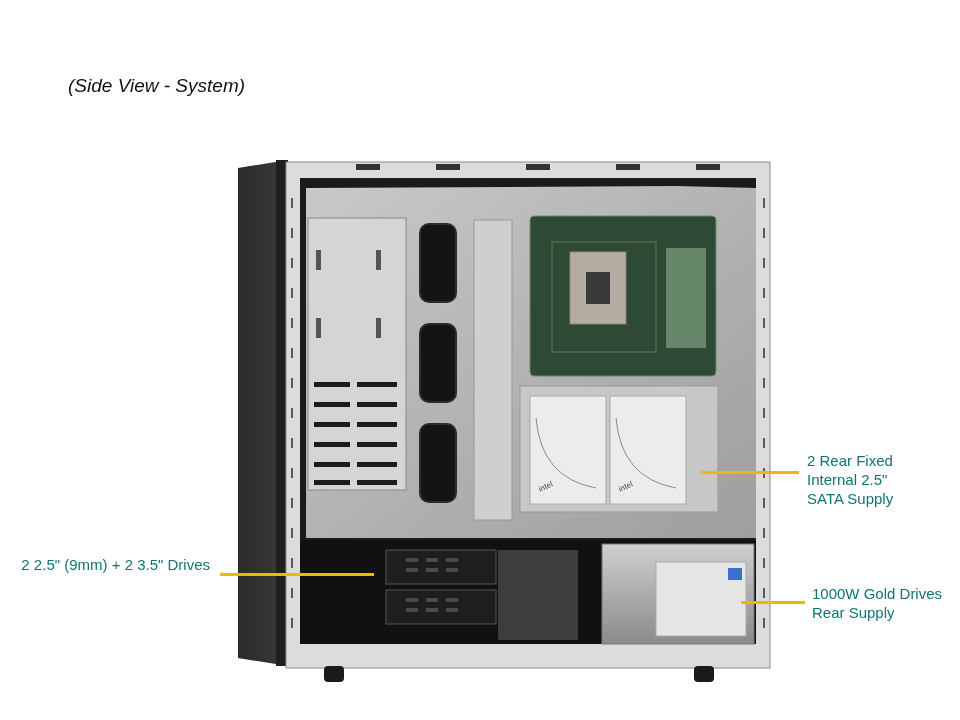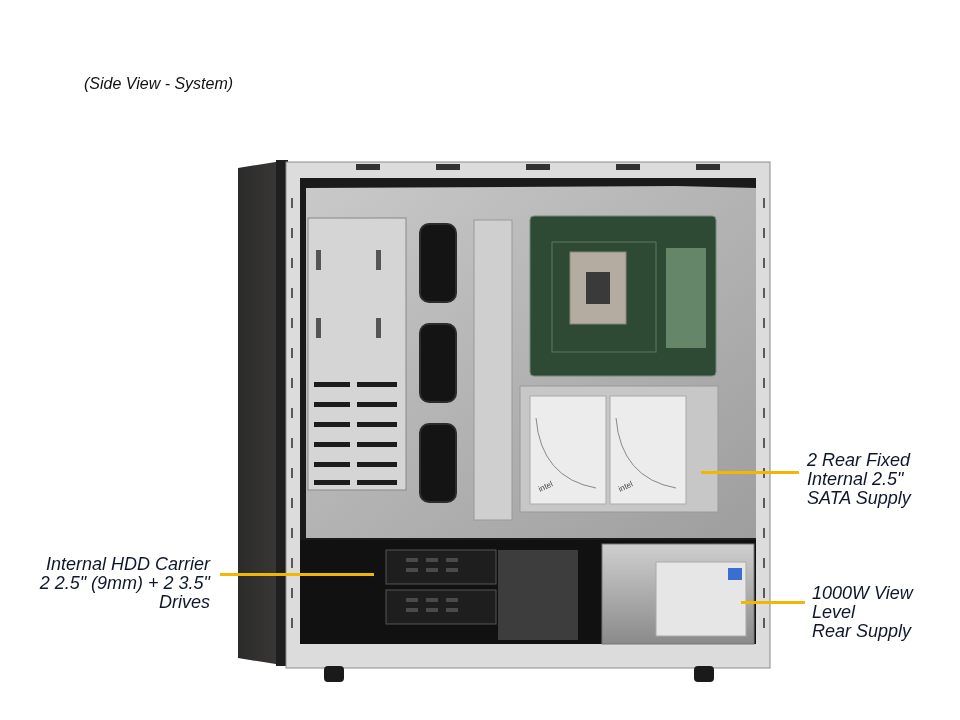--- a/index.html
+++ b/index.html
@@ -1,19 +1,19 @@
 <!DOCTYPE html>
 <html><head>
   <meta charset="utf-8">
   <style>
     html, body { margin: 0; padding: 0; background: #ffffff; }
     body { width: 960px; height: 720px; position: relative; overflow: hidden;
            font-family: "Liberation Sans", sans-serif; color: #111; }
-    .caption { position: absolute; left: 84px; top: 75px; font-size: 16px; font-style: italic; color: #111; text-align: center; }
-    .label { position: absolute; font-size: 18px; line-height: 19px; color: #0f172a; font-style: italic; }
+    .caption { position: absolute; left: 68px; top: 75px; font-size: 19px; font-style: italic; color: #111; text-align: center; }
+    .label { position: absolute; font-size: 15px; line-height: 19px; color: #0f766e; }
     .label.right-align { text-align: right; }
     .callout { position: absolute; height: 3px; }
     .chassis { position: absolute; left: 236px; top: 158px; width: 536px; height: 526px; }
     svg { display: block; }
   </style>
 </head>
 <body>
 
 <div class="caption">(Side View - System)</div>
 
@@ -173,20 +173,19 @@
 <div class="callout" style="left:220px; top:573px; width:154px; background:#F2B705;"></div>
 <div class="callout" style="left:741px; top:601px; width:64px; background:#F2B705;"></div>
 
 <div class="label" style="left:807px; top:451px;">
   <div>2 Rear Fixed</div>
   <div>Internal 2.5"</div>
   <div>SATA Supply</div>
 </div>
 
 <div class="label right-align" style="right:750px; top:555px;">
-  <div>Internal HDD Carrier</div>
   <div>2 2.5" (9mm) + 2 3.5" Drives</div>
 </div>
 
 <div class="label" style="left:812px; top:584px;">
-  <div>1000W View Level</div>
+  <div>1000W Gold Drives</div>
   <div>Rear Supply</div>
 </div>
 
 </body></html>

